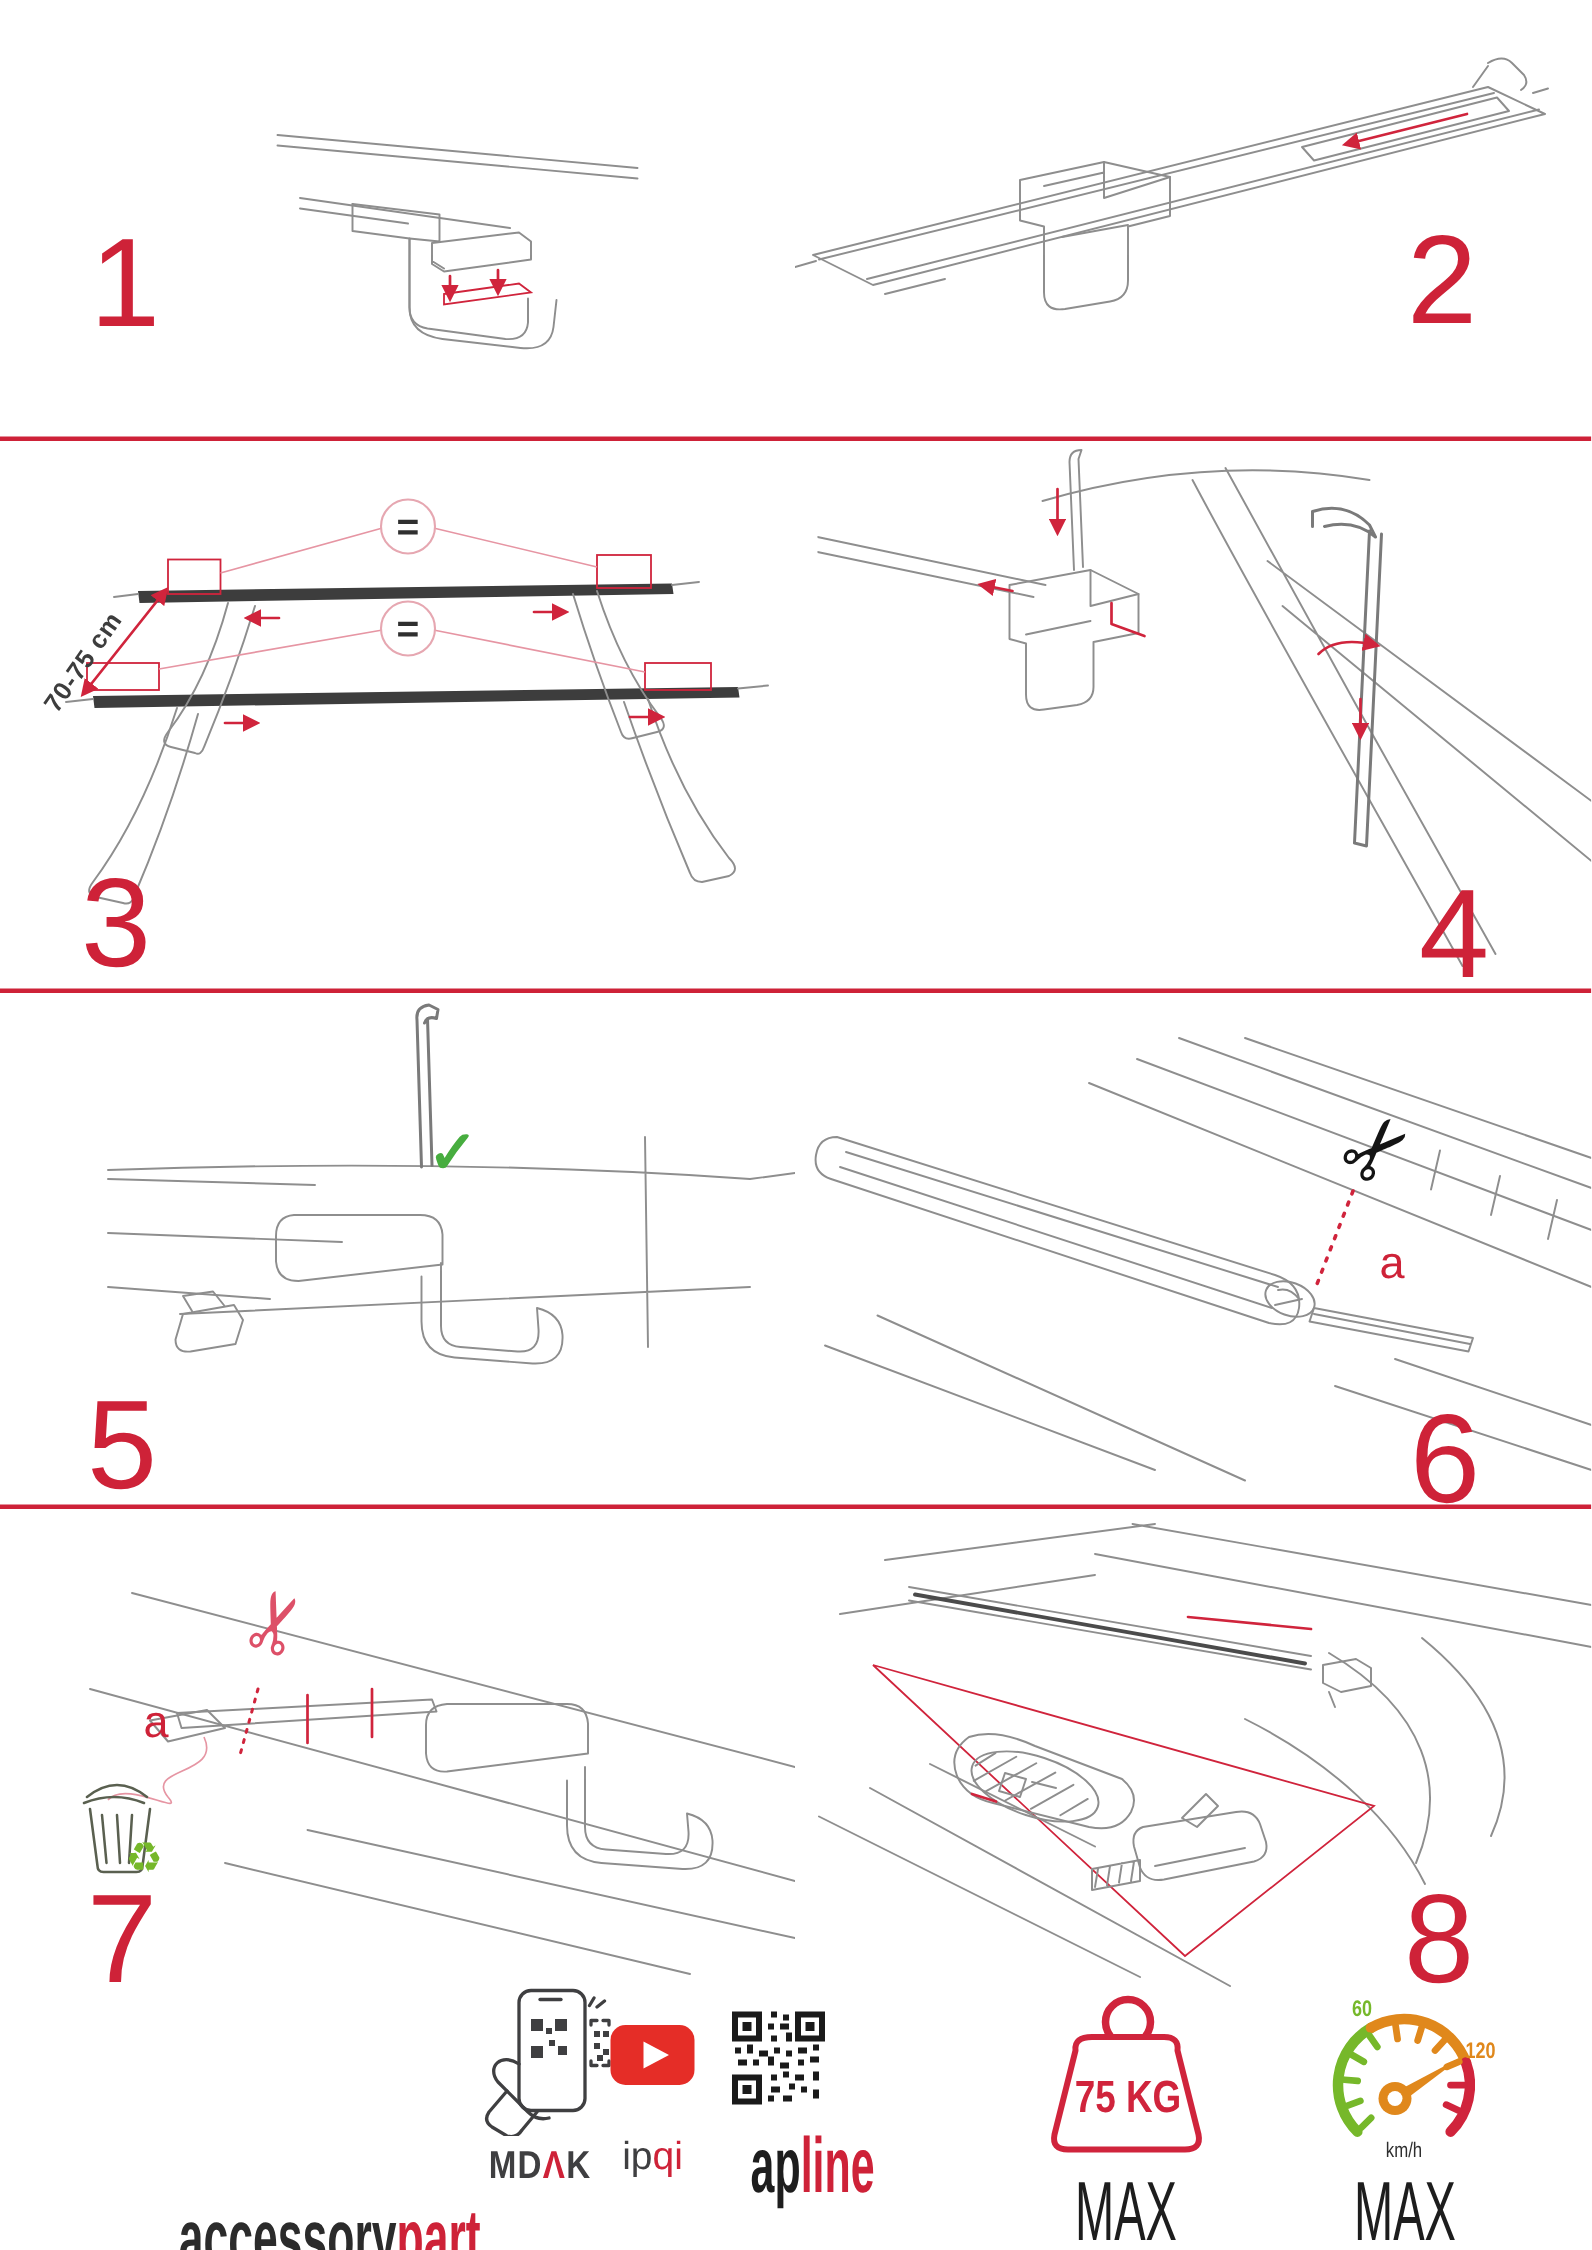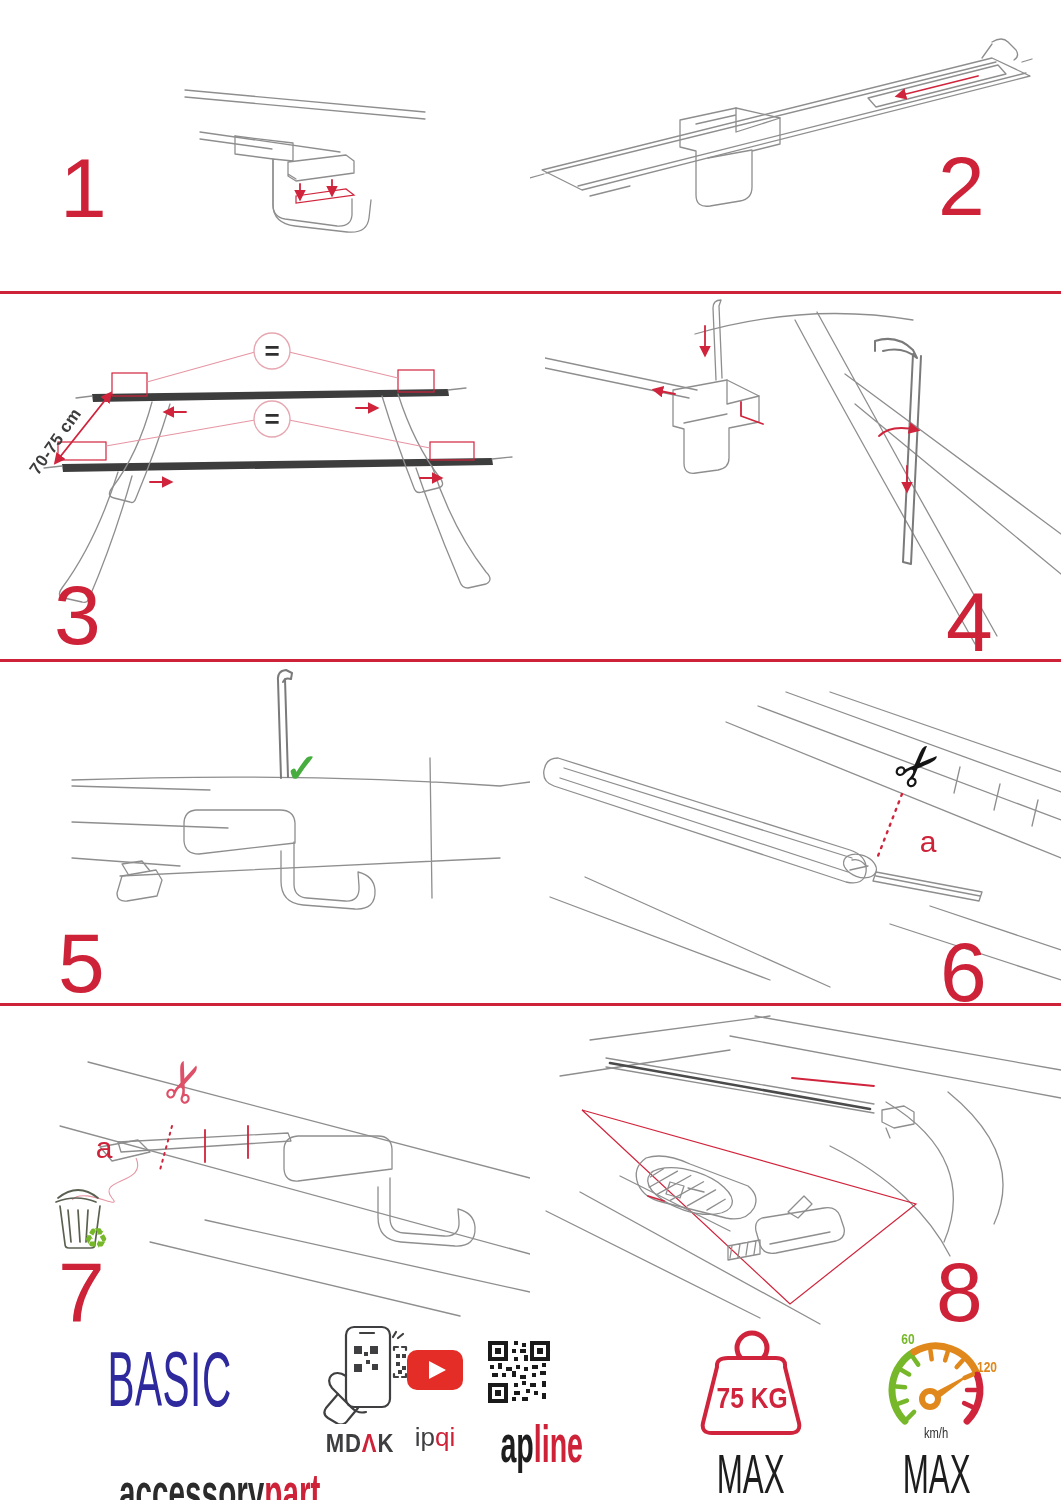--- a/index.html
+++ b/index.html
@@ -207,23 +207,20 @@
       <path class="g" d="M140 176 l14 4 l-4 12 l-14 -4 z M158 182 l16 4"></path>
       <path class="g" d="M232 212 l62 -10 q12 -2 16 8 l4 12 q2 10 -8 13 l-60 12 q-12 2 -16 -8 l-4 -14 q-2 -10 6 -13 z M240 238 l60 -12"></path>
       <path class="g" d="M258 206 l16 -16 l8 8 l-14 14 z"></path>
       <path class="g" d="M198 240 l32 -6 v14 l-32 6 z M202 240 l-2 12 M210 238 l-2 13 M218 236 l-2 13 M226 235 l-2 13"></path>
       <path class="g" d="M16 205 L230 312 M50 186 L290 318 M90 170 L200 225"></path>
       <path class="r" d="M118 190 l16 5"></path>
     </svg>
     <span class="stepnum" style="left:406px;top:244px">8</span>
   </section>
 
-  <div class="flabel" style="left:50px;top:1340px;width:215px">
-    <span class="basic" style="display:inline-block">BASIC</span>
-  </div>
   <div class="flabel" style="left:40px;top:1466px;width:235px">
     <span class="accpart" style="display:inline-block"><span class="acc">accessory</span><span class="prt">part</span></span>
   </div>
 
   <svg class="art" style="left:308px;top:1324px" width="110" height="100" viewBox="0 0 110 100">
     <rect class="ph" x="38" y="3" width="44" height="80" rx="8" fill="#fff"></rect>
     <path class="ph" d="M52 9 h14"></path>
     <path class="phf" d="M46 22h8v8h-8z M62 22h8v8h-8z M46 40h8v8h-8z M58 36h4v4h-4z M64 40h6v6h-6z M56 28h4v4h-4z"></path>
     <path class="ph" d="M38 52 C26 44 16 54 24 64 L44 84 q6 6 14 4"></path>
     <path class="ph" d="M30 70 l-12 14 q-4 6 2 10 l10 6 q6 2 10 -4 l10 -12"></path>

